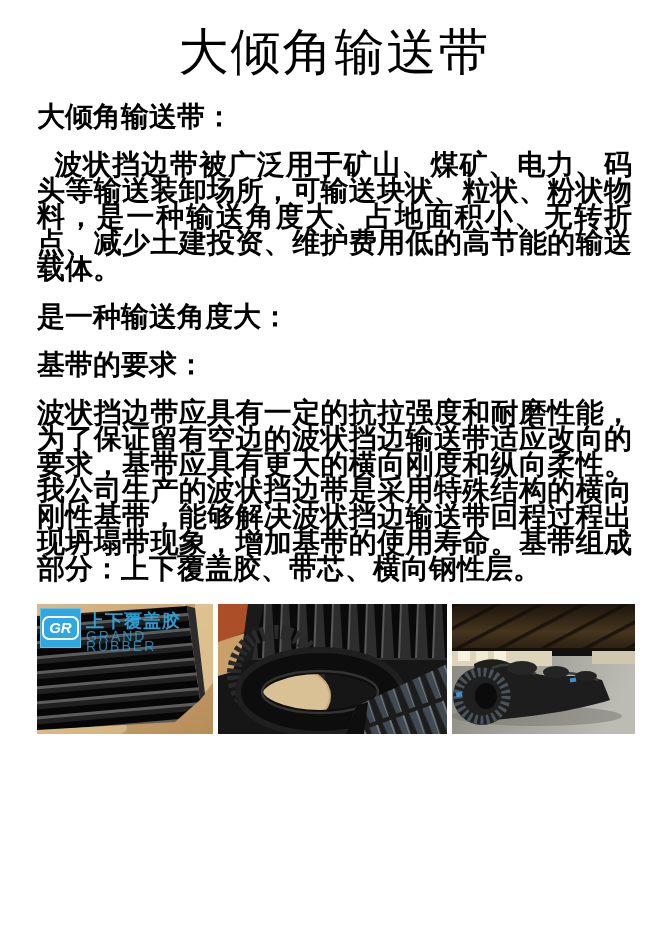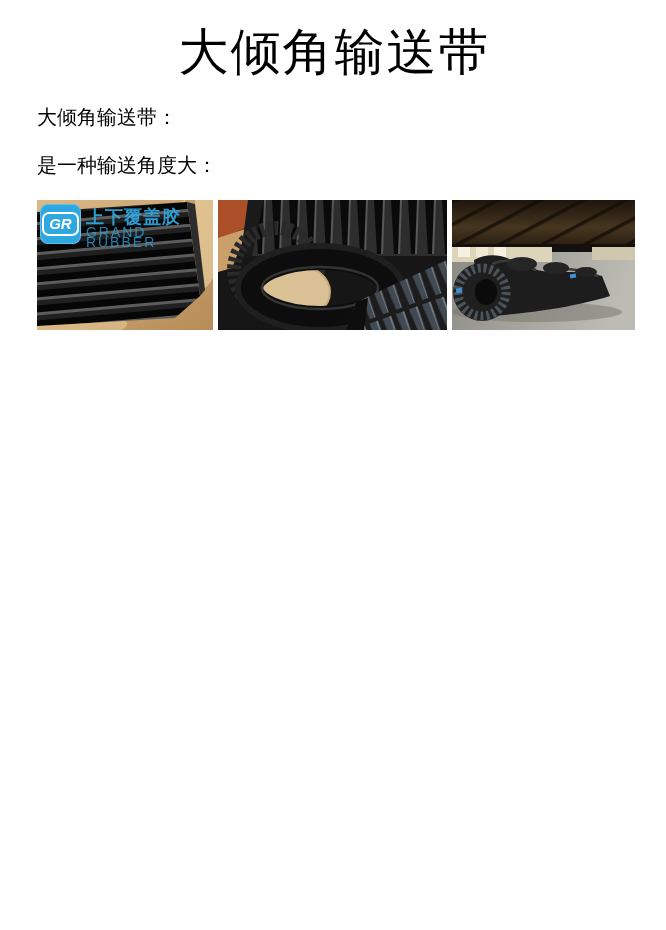--- a/index.html
+++ b/index.html
@@ -6,33 +6,33 @@
   body{
     width:666px;height:930px;overflow:hidden;position:relative;
     font-family:"Liberation Sans","DejaVu Sans",sans-serif;color:#000;
   }
   .page{padding:0 34px 0 37px;}
   h1.page-title{
     margin:24px 0 24px;font-size:50px;line-height:56px;font-weight:400;
     text-align:center;letter-spacing:2px;color:#000;
   }
   .article p{
-    font-size:20px;line-height:26px;margin:0 0 22px;
-    white-space:pre-wrap;word-break:break-all;text-align:justify;
+    font-size:28px;line-height:26px;margin:0 0 22px;
+    white-space:pre-wrap;word-break:break-all;text-align:justify;font-weight:bold;
   }
   .photos{display:flex;gap:5px;margin-top:0;}
   .photo{position:relative;flex:none;height:130px;overflow:hidden;background:#111;}
   .photo svg{display:block;width:100%;height:100%;}
   .photo-1{width:176px;}
   .photo-2{width:229px;}
   .photo-3{width:183px;}
   
   .wm{position:absolute;top:4px;left:3px;display:flex;align-items:flex-start;gap:5px;}
   .wm-badge{
-    width:44px;height:40px;background:#2fa8e1;border-radius:8px;
+    width:44px;height:40px;background:#2fa8e1;border-radius:0;
     display:flex;align-items:center;justify-content:center;
     box-shadow:inset 0 0 0 1px rgba(255,255,255,.25);
   }
   .wm-gr{
     border:2.5px solid #fff;border-radius:7px;padding:2px 5px 3px;
     color:#fff;font-weight:bold;font-style:italic;font-size:15px;letter-spacing:0;
     line-height:1;
   }
   .wm-names{padding-top:3px;}
   .wm-cn{font-size:18px;font-weight:600;color:rgba(47,168,225,.92);line-height:20px;letter-spacing:1px;}
@@ -40,21 +40,24 @@
 </style>
 </head>
 <body>
 
 <div class="page">
 
   <h1 class="page-title">大倾角输送带</h1>
 
   <div class="article">
     <p>大倾角输送带：</p>
+    <p>  波状挡边带被广泛用于矿山、煤矿、电力、码头等输送装卸场所，可输送块状、粒状、粉状物料，是一种输送角度大、占地面积小、无转折点、减少土建投资、维护费用低的高节能的输送载体。</p>
     <p>是一种输送角度大：</p>
+    <p>基带的要求：</p>
+    <p>波状挡边带应具有一定的抗拉强度和耐磨性能，为了保证留有空边的波状挡边输送带适应改向的要求，基带应具有更大的横向刚度和纵向柔性。我公司生产的波状挡边带是采用特殊结构的横向刚性基带，能够解决波状挡边输送带回程过程出现坍塌带现象，增加基带的使用寿命。基带组成部分：上下覆盖胶、带芯、横向钢性层。</p>
   </div>
 
   <div class="photos">
 
     <figure class="photo photo-1" style="margin:0">
       <svg viewBox="0 0 176 130" preserveAspectRatio="none">
         <defs>
           <linearGradient id="wood1" x1="0" y1="0" x2="1" y2="1">
             <stop offset="0" stop-color="#dcb988"></stop>
               <stop offset="1" stop-color="#b68c58"></stop>

